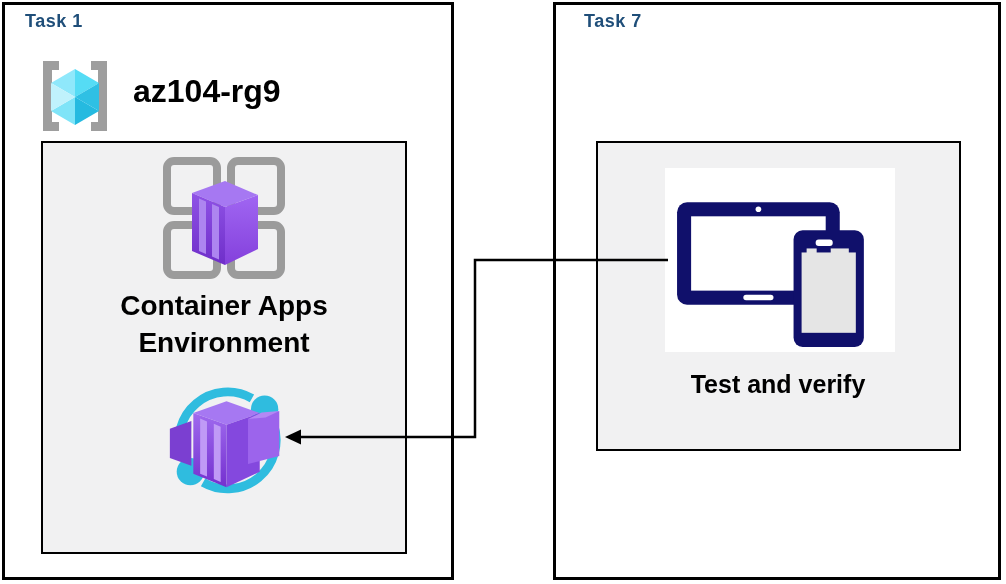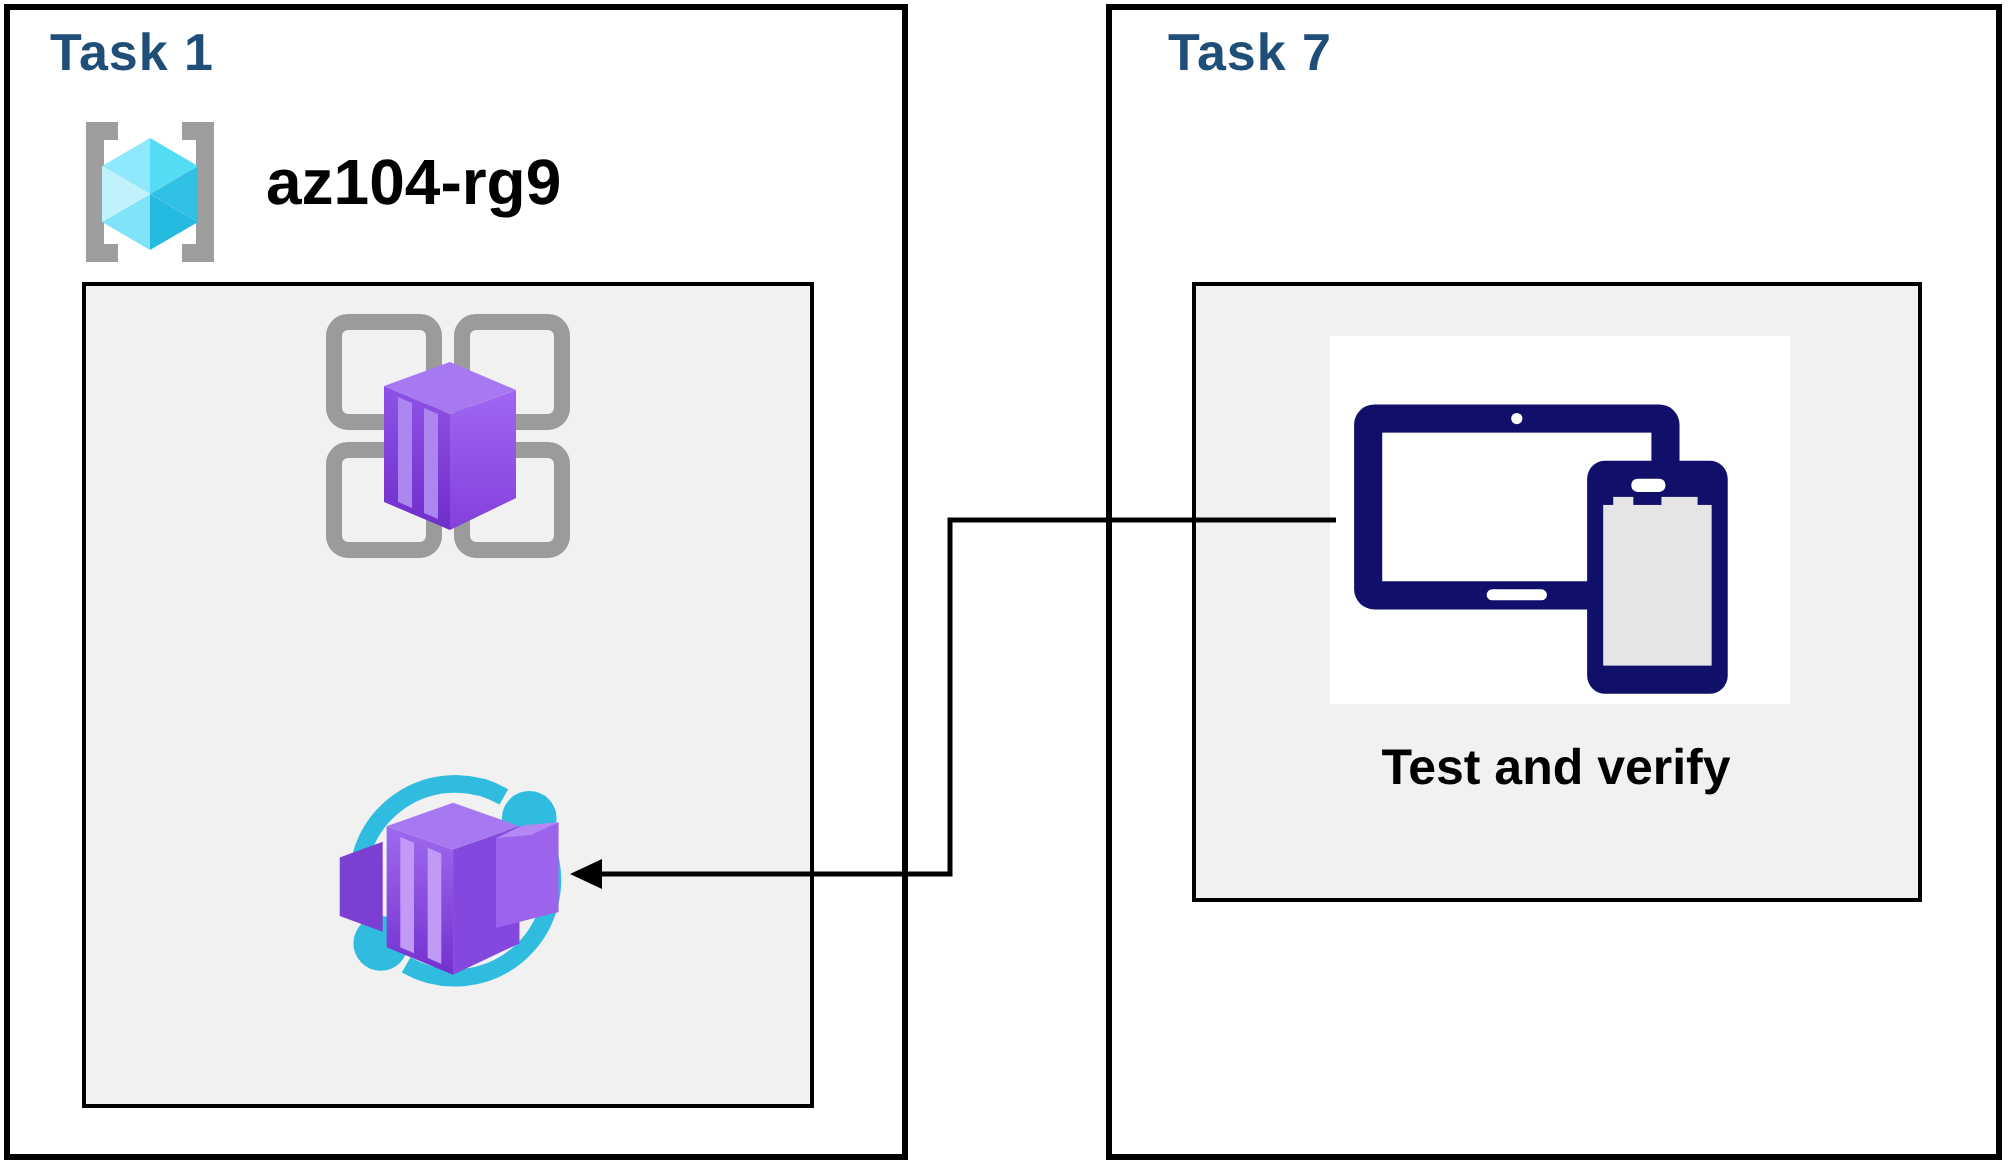--- a/index.html
+++ b/index.html
@@ -1,20 +1,20 @@
 <!DOCTYPE html>
 <html><head>
 <meta charset="utf-8">
 <style>
   html,body{margin:0;padding:0;background:#fff;}
   #stage{position:relative;width:1006px;height:584px;background:#fff;overflow:hidden;
          font-family:"Liberation Sans",sans-serif;}
   .box{position:absolute;background:#fff;border:3px solid #000;box-sizing:content-box;}
   .panel{position:absolute;background:#F1F1F2;border:2.5px solid #000;box-sizing:content-box;}
-  .task-title{position:absolute;font-weight:700;font-size:26px;color:#1F4E79;letter-spacing:.5px;}
+  .task-title{position:absolute;font-weight:700;font-size:18px;color:#1F4E79;letter-spacing:.5px;}
   .node-label{position:absolute;font-weight:700;color:#000;text-align:center;line-height:37px;}
   .icon{position:absolute;}
   svg{display:block;}
   #connector{position:absolute;left:0;top:0;z-index:6;pointer-events:none;}
   .rg-label{position:absolute;font-weight:700;font-size:32px;color:#000;}
   .white-area{position:absolute;background:#fff;}
 </style>
 </head>
 <body>
 
@@ -60,20 +60,21 @@
             <rect x="72" y="72" width="50" height="50" rx="7"></rect>
           </g>
           <polygon points="33,40 66,28 99,42 66,54" fill="#A678F2"></polygon>
           <polygon points="33,40 66,54 66,112 33,98" fill="url(#envL)"></polygon>
           <polygon points="66,54 99,42 99,96 66,112" fill="url(#envR)"></polygon>
           <polygon points="40,45.5 47,48.5 47,101 40,98" fill="#AD85F0"></polygon>
           <polygon points="53,51 60,54 60,106.5 53,103.5" fill="#AD85F0"></polygon>
         </svg>
       </div>
 
+      <div class="node-label" style="left:31px;top:144px;width:300px;font-size:28px;">Container Apps Environment</div>
 
       <div class="icon" style="left:121px;top:231px;width:127px;height:127px;">
         <svg width="127" height="127" viewBox="0 0 130 130">
           <defs>
             <linearGradient id="appF" x1="0" y1="0" x2="0" y2="1">
               <stop offset="0" stop-color="#9F6AEE"></stop>
                 <stop offset="1" stop-color="#7430CF"></stop>
             </linearGradient>
           </defs>
           <g fill="none" stroke="#2FBCDF" stroke-width="9">

